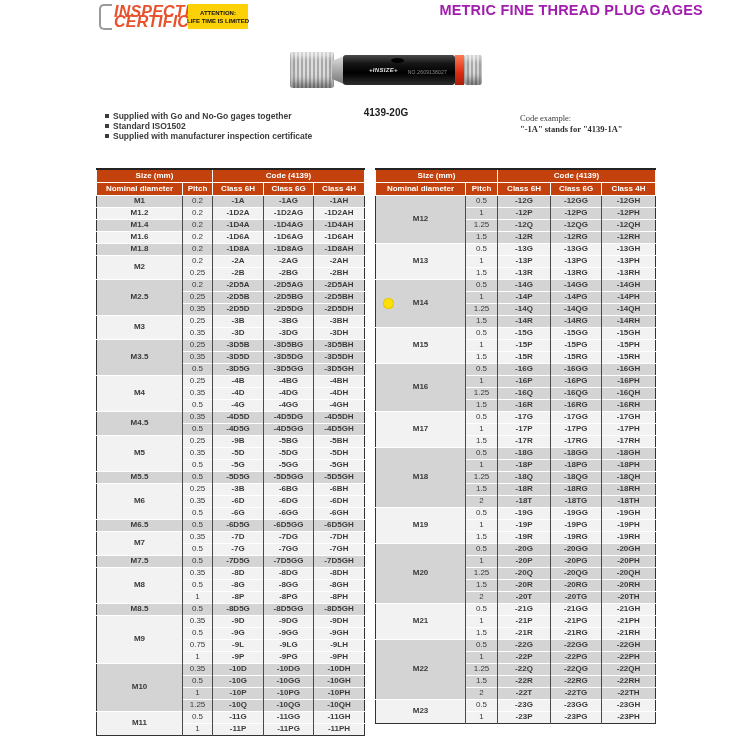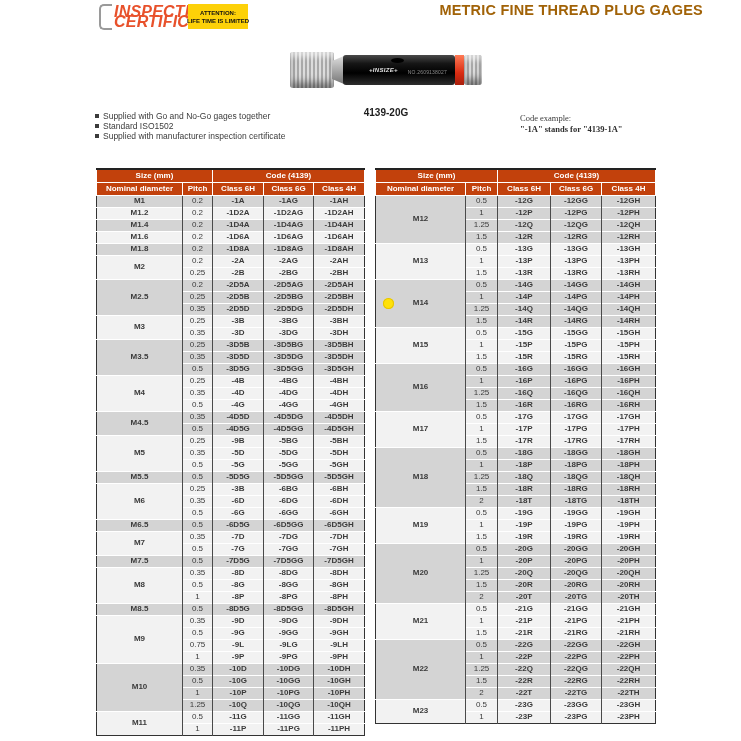--- a/index.html
+++ b/index.html
@@ -6,37 +6,37 @@
   html,body { background:#fff; }
   body { font-family:"Liberation Sans", sans-serif; color:#3b3b3b; }
   #page { position:relative; width:741px; height:741px; background:#fff; overflow:hidden; }
 
   
   .logo { position:absolute; left:99px; top:4px; display:flex; align-items:center; }
   .logo-bracket { width:13px; height:26px; border:2px solid #9a9a9a; border-right:none; border-radius:5px 0 0 5px; margin-right:2px; }
   .logo-text { font-style:italic; font-weight:bold; color:#e8512b; font-size:16px; line-height:10px; letter-spacing:.2px; }
   .attention { position:absolute; left:188px; top:4px; width:60px; height:25px; background:#fdd108; display:flex; flex-direction:column; justify-content:center; align-items:center; }
   .attention div { font-size:6px; font-weight:bold; color:#111; line-height:8px; white-space:nowrap; }
-  .page-title { position:absolute; top:2px; right:38px; font-size:14.5px; font-weight:bold; color:#a16207; letter-spacing:.2px; }
+  .page-title { position:absolute; top:2px; right:38px; font-size:14.5px; font-weight:bold; color:#a21caf; letter-spacing:.2px; }
 
   
   .gage { position:absolute; left:290px; top:47px; width:192px; height:46px; }
   .thread { position:absolute; background:repeating-linear-gradient(90deg,#8f8f8f 0px,#f6f6f6 2px,#8f8f8f 4px); border-radius:3px; box-shadow:inset 0 5px 5px rgba(255,255,255,.55), inset 0 -6px 7px rgba(0,0,0,.4); }
   .thread-left { left:0; top:5px; width:44px; height:36px; }
   .thread-right { left:174px; top:8px; width:18px; height:30px; }
   .cone { position:absolute; left:42px; top:9px; width:12px; height:28px; background:linear-gradient(180deg,#ddd,#777); clip-path:polygon(0 18%,100% 0,100% 100%,0 82%); }
   .gage-body { position:absolute; left:53px; top:8px; width:112px; height:30px; border-radius:3px; background:linear-gradient(180deg,#4a4a4a 0%,#161616 28%,#000 60%,#2e2e2e 100%); }
   .gage-hole { position:absolute; left:48px; top:3px; width:13px; height:5px; border-radius:50%; background:#000; }
   .gage-brand { position:absolute; left:26px; top:12px; font-size:6px; font-weight:bold; font-style:italic; color:#e0e0e0; letter-spacing:.3px; }
   .gage-serial { position:absolute; right:8px; top:14px; font-size:5px; color:#8f8f8f; letter-spacing:.2px; }
   .gage-red { position:absolute; left:165px; top:8px; width:9px; height:30px; background:linear-gradient(180deg,#ff7a55,#d92c12 60%,#a81f0c); }
   .gage-caption { position:absolute; left:290px; top:99px; width:192px; text-align:center; font-size:10px; font-weight:bold; color:#1c1c1c;margin-top:8px; }
 
   
-  .features { position:absolute; left:95px; top:111px; list-style:none; }
+  .features { position:absolute; left:105px; top:111px; list-style:none;font-weight:bold; }
   .features li { font-size:8.5px; line-height:10px; color:#3b3b3b; display:flex; align-items:center; }
   .sq { display:inline-block; width:4px; height:4px; background:#3b3b3b; margin-right:4px; flex:none; }
   .code-example { position:absolute; left:520px; top:113px; font-size:8.5px; line-height:10.5px; color:#3b3b3b;font-family:Liberation Serif, serif; }
   .code-example b { color:#2e2e2e; }
 
   
   table.gage-table { border-collapse:collapse; table-layout:fixed; position:absolute; top:168px; }
   #tbl-left { left:96px; width:268px; }
   #tbl-right { left:375px; width:280px; }
   .gage-table th { background:#c2410c; color:#fff; font-weight:bold; font-size:8px; height:13px; border:1px solid #fff; border-top:2px solid #222; text-align:center; padding:0; line-height:1; }

